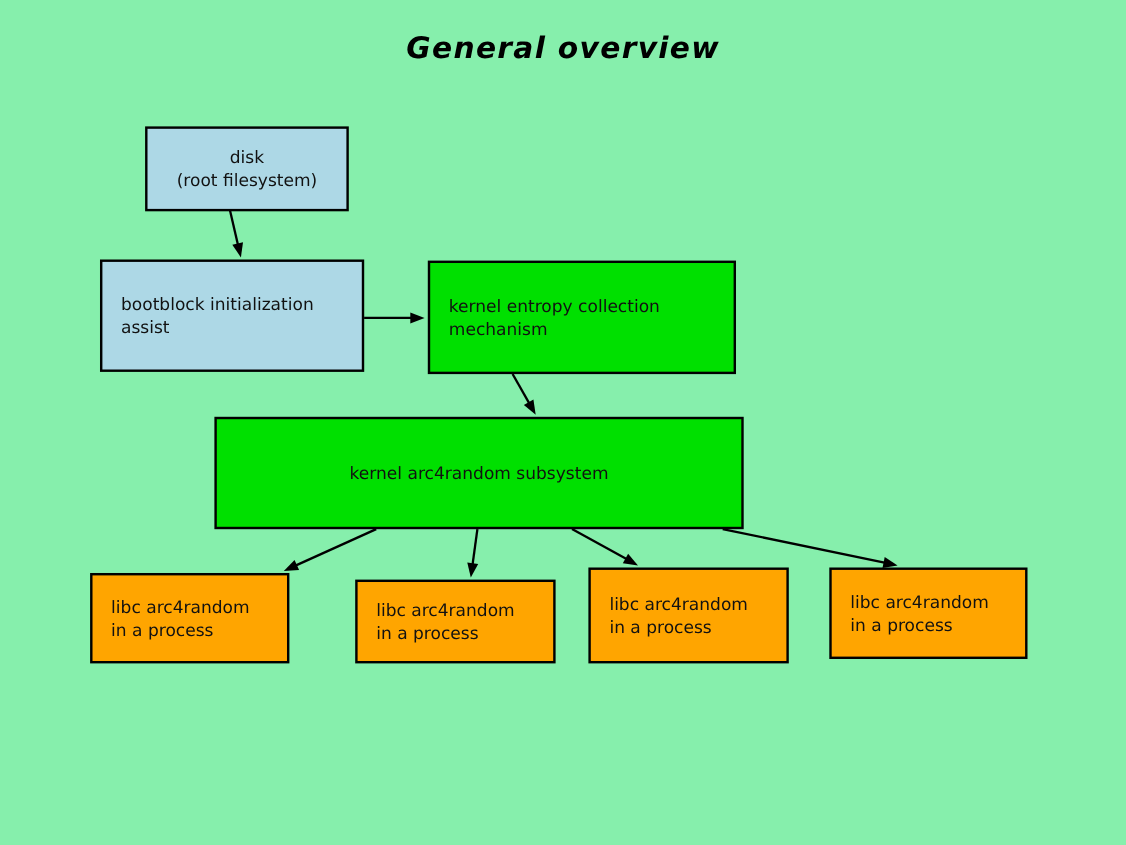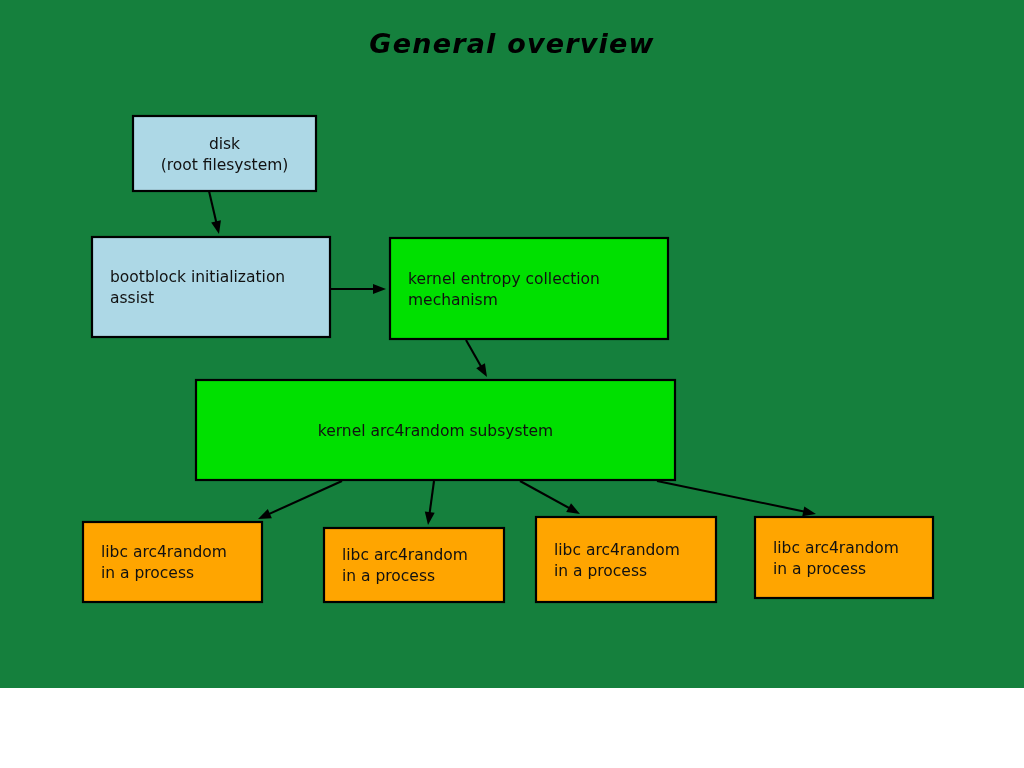--- a/index.html
+++ b/index.html
@@ -9,22 +9,22 @@
   }
   body {
     width: 1024px;
     height: 768px;
     overflow: hidden;
     font-family: "DejaVu Sans", sans-serif;
   }
   #canvas {
     position: relative;
     width: 1024px;
-    height: 688px;
-    background: #15803d;
+    height: 768px;
+    background: #86efac;
   }
   #diagram-svg {
     position: absolute;
     left: 0;
     top: 0;
     width: 1024px;
     height: 768px;
   }
   .diagram-title {
     font-family: "DejaVu Sans", sans-serif;

